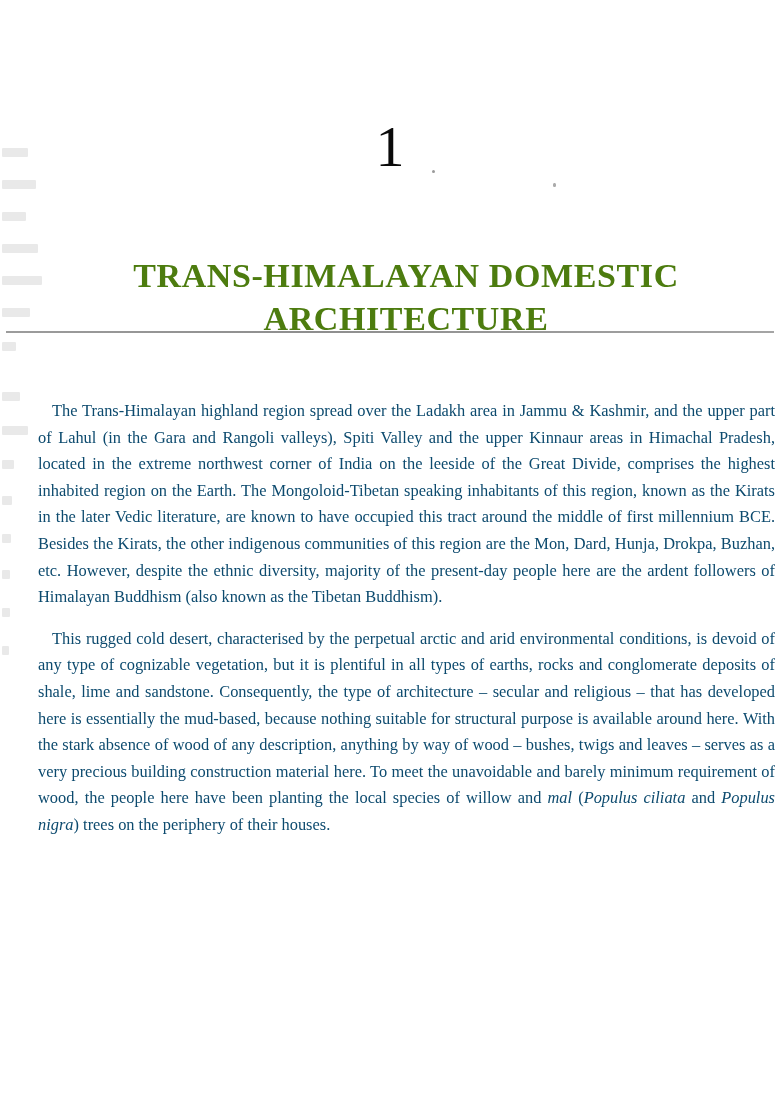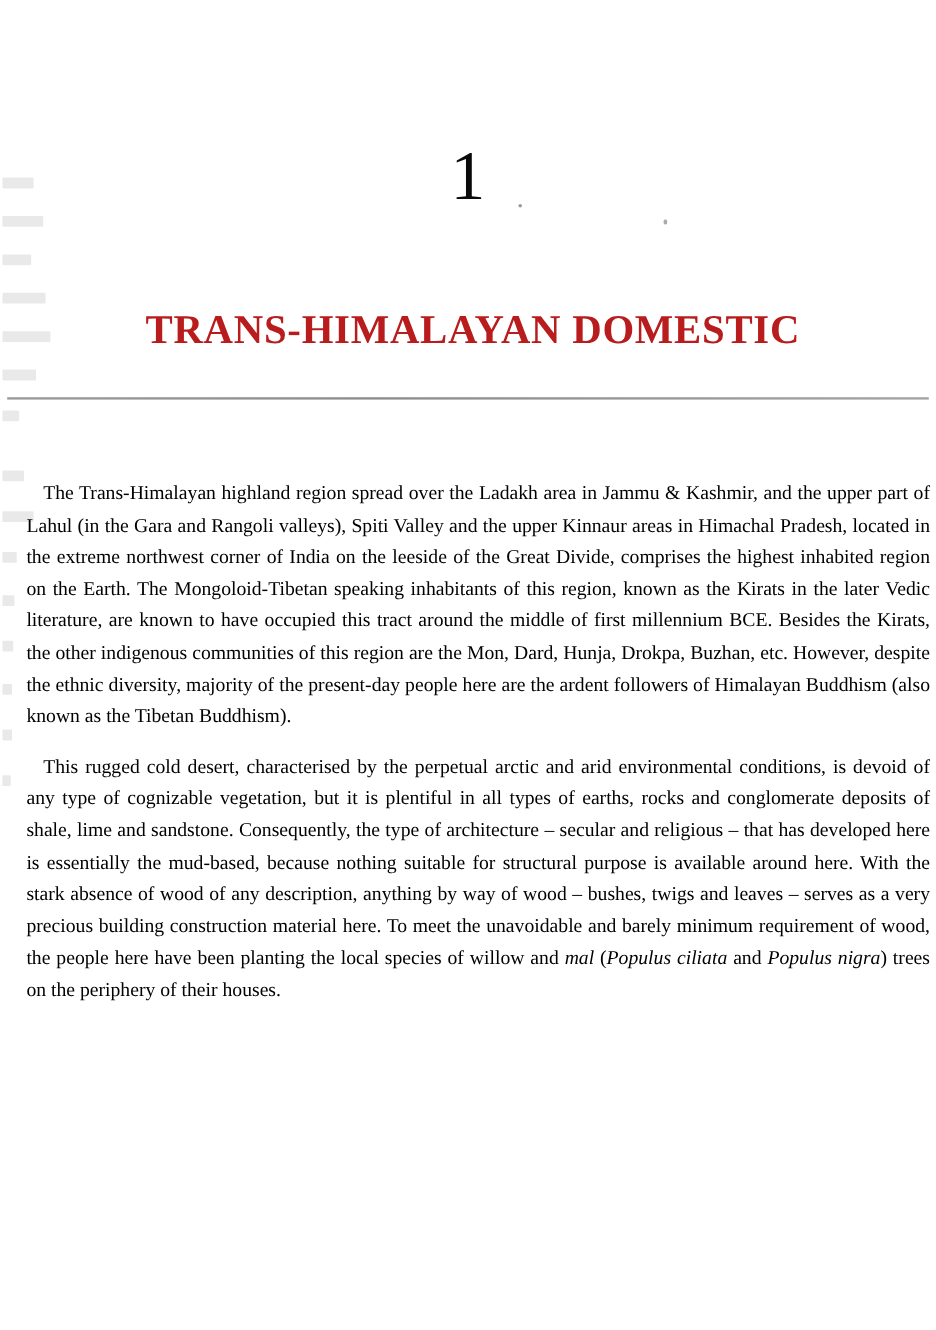--- a/index.html
+++ b/index.html
@@ -70,28 +70,28 @@
     top: 183px;
     width: 3px;
     height: 4px;
     background: #ababab;
     border-radius: 40%;
   }
 
   
   .chapter-title {
     position: absolute;
-    left: 56px;
+    left: 68px;
     width: 676px;
     top: 231px;
     text-align: center;
     font-size: 34px;
     line-height: 43px;
     letter-spacing: 0.6px;
-    color: #b91c1c;
+    color: #4d7c0f;
     font-family: "Liberation Serif", "DejaVu Serif", serif;
   }
   .chapter-title .line2 {
     display: block;
   }
 
   
   .title-rule {
     position: absolute;
     left: 6px;
@@ -102,26 +102,26 @@
   }
 
   
   .body-text {
     position: absolute;
     left: 22px;
     top: 398px;
     width: 753px;
   }
   .para {
-    margin: 0 0 0 0;
+    margin: 0 0 0 16px;
     text-align: justify;
     text-justify: inter-word;
     font-size: 16.4px;
     line-height: 26.6px;
-    color: #000000;
+    color: #0c4a6e;
     text-indent: 14px;
     font-family: "Liberation Serif", "DejaVu Serif", serif;
   }
   .para + .para {
     margin-top: 15px;
   }
   .para i {
     font-style: italic;
     font-family: Liberation Serif, serif;
   }
@@ -152,20 +152,21 @@
     <div class="bleed-line" style="top:478px; width:8px;"></div>
     <div class="bleed-line" style="top:516px; width:7px;"></div>
   </div>
 
   <div class="chapter-number">1</div>
   <div class="chapter-number-dot"></div>
   <div class="stray-speck"></div>
 
   <h1 class="chapter-title">
     <span>TRANS-HIMALAYAN DOMESTIC</span>
+    <span class="line2">ARCHITECTURE</span>
   </h1>
 
   <div class="title-rule"></div>
 
   <div class="body-text">
 
     <p class="para"><span>The Trans-Himalayan highland region spread over the Ladakh area in Jammu &amp; Kashmir, and the upper part of Lahul (in the Gara and Rangoli valleys), Spiti Valley and the upper Kinnaur areas in Himachal Pradesh, located in the extreme northwest corner of India on the leeside of the Great Divide, comprises the highest inhabited region on the Earth. The Mongoloid-Tibetan speaking inhabitants of this region, known as the Kirats in the later Vedic literature, are known to have occupied this tract around the middle of first millennium BCE. Besides the Kirats, the other indigenous communities of this region are the Mon, Dard, Hunja, Drokpa, Buzhan, etc. However, despite the ethnic diversity, majority of the present-day people here are the ardent followers of Himalayan Buddhism (also known as the Tibetan Buddhism).</span></p>
 
     <p class="para"><span>This rugged cold desert, characterised by the perpetual arctic and arid environmental conditions, is devoid of any type of cognizable vegetation, but it is plentiful in all types of earths, rocks and conglomerate deposits of shale, lime and sandstone. Consequently, the type of architecture – secular and religious – that has developed here is essentially the mud-based, because nothing suitable for structural purpose is available around here. With the stark absence of wood of any description, anything by way of wood – bushes, twigs and leaves – serves as a very precious building construction material here. To meet the unavoidable and barely minimum requirement of wood, the people here have been planting the local species of willow and </span><i>mal</i><span> (</span><i>Populus ciliata</i><span> and </span><i>Populus nigra</i><span>) trees on the periphery of their houses.</span></p>
 

